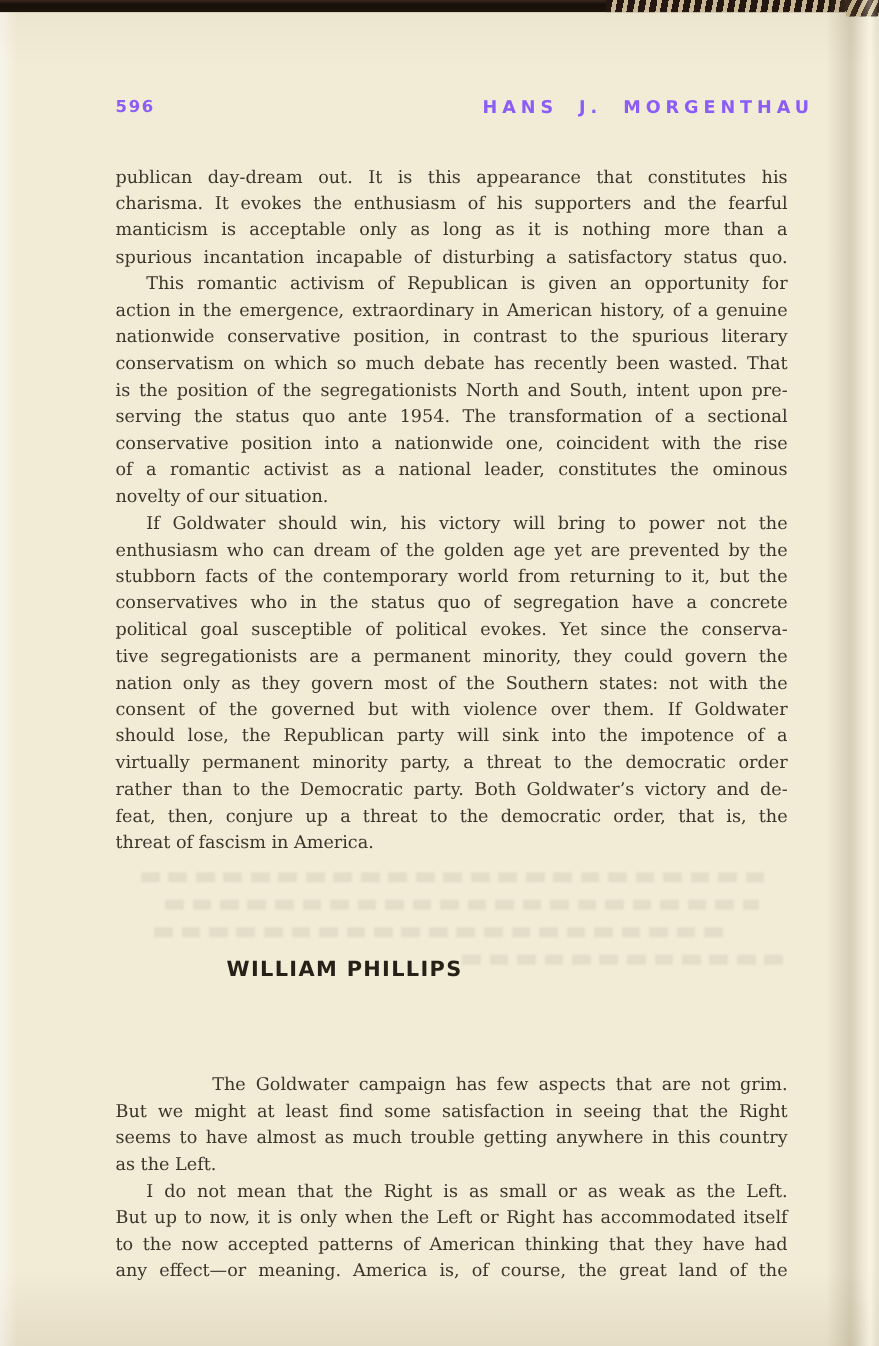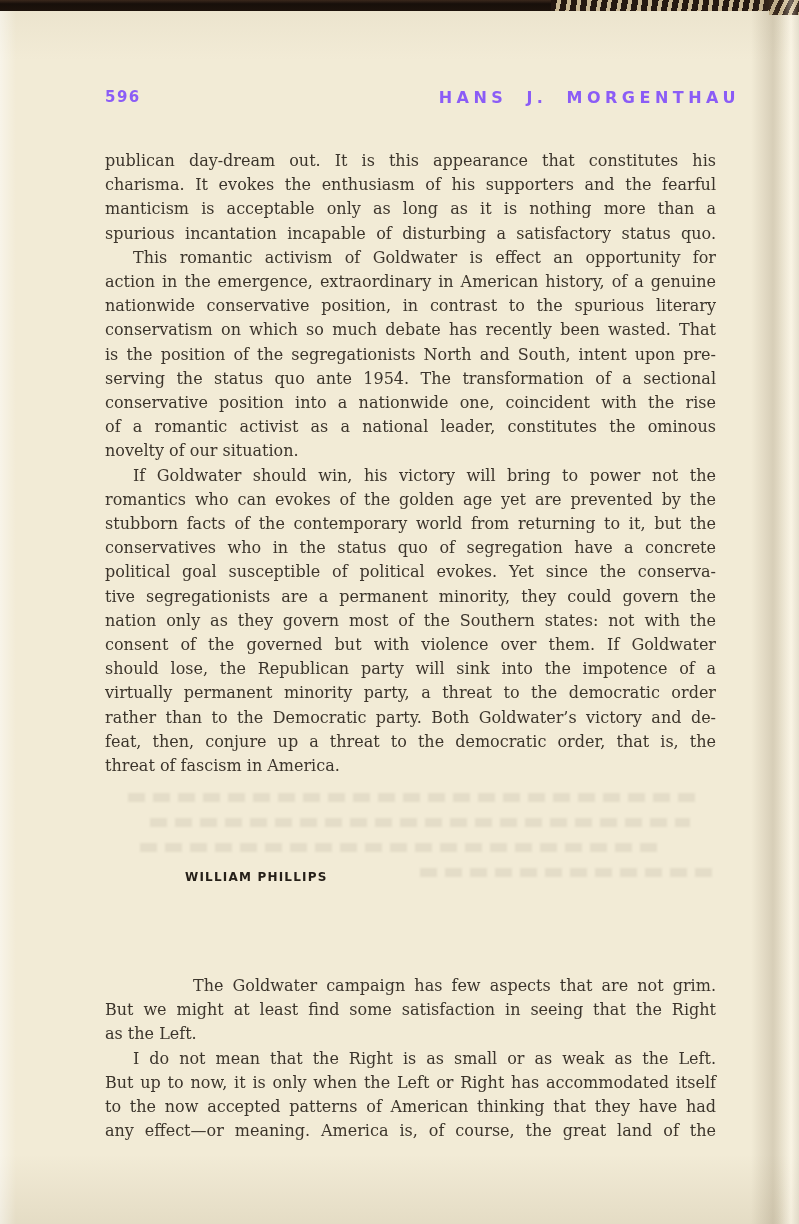--- a/index.html
+++ b/index.html
@@ -67,25 +67,25 @@
   #morgenthau-block { top: 133px; margin-top: 16px; }
   #phillips-block  { top: 926px; margin-top: 48px; }
 
   .line { text-align: justify; text-align-last: justify; }
   .line.endline { text-align-last: left; }
   .line.indent { text-indent: 28px; }
   .line.deep-indent { text-indent: 88px; }
 
   .section-heading {
     position: absolute;
-    left: 185px; top: 870px;
+    left: 206px; top: 870px;
     margin: 0;
     font-family: "DejaVu Sans", sans-serif;
     font-weight: bold;
-    font-size: 12px;
+    font-size: 19px;
     letter-spacing: 1.2px;
     color: #262019;
   }
 
   
   .bleed {
     position: absolute; left: 118px; width: 590px; height: 9px;
     filter: blur(1.2px); opacity: 0.55;
     background: repeating-linear-gradient(90deg,
       rgba(125,114,96,0.22) 0px, rgba(125,114,96,0.22) 17px,
@@ -112,33 +112,33 @@
 </div>
 
 <div class="text-block" id="morgenthau-block">
     <div>
       <div class="line">publican day-dream out. It is this appearance that constitutes his</div>
       <div class="line">charisma. It evokes the enthusiasm of his supporters and the fearful</div>
       <div class="line">manticism is acceptable only as long as it is nothing more than a</div>
       <div class="line">spurious incantation incapable of disturbing a satisfactory status quo.</div>
     </div>
     <div>
-      <div class="line indent">This romantic activism of Goldwater is effect an opportunity for</div>
+      <div class="line indent">This romantic activism of Republican is given an opportunity for</div>
       <div class="line">action in the emergence, extraordinary in American history, of a genuine</div>
       <div class="line">nationwide conservative position, in contrast to the spurious literary</div>
       <div class="line">conservatism on which so much debate has recently been wasted. That</div>
       <div class="line">is the position of the segregationists North and South, intent upon pre-</div>
       <div class="line">serving the status quo ante 1954. The transformation of a sectional</div>
       <div class="line">conservative position into a nationwide one, coincident with the rise</div>
       <div class="line">of a romantic activist as a national leader, constitutes the ominous</div>
       <div class="line endline">novelty of our situation.</div>
     </div>
     <div>
       <div class="line indent">If Goldwater should win, his victory will bring to power not the</div>
-      <div class="line">romantics who can evokes of the golden age yet are prevented by the</div>
+      <div class="line">enthusiasm who can dream of the golden age yet are prevented by the</div>
       <div class="line">stubborn facts of the contemporary world from returning to it, but the</div>
       <div class="line">conservatives who in the status quo of segregation have a concrete</div>
       <div class="line">political goal susceptible of political evokes. Yet since the conserva-</div>
       <div class="line">tive segregationists are a permanent minority, they could govern the</div>
       <div class="line">nation only as they govern most of the Southern states: not with the</div>
       <div class="line">consent of the governed but with violence over them. If Goldwater</div>
       <div class="line">should lose, the Republican party will sink into the impotence of a</div>
       <div class="line">virtually permanent minority party, a threat to the democratic order</div>
       <div class="line">rather than to the Democratic party. Both Goldwater’s victory and de-</div>
       <div class="line">feat, then, conjure up a threat to the democratic order, that is, the</div>
@@ -150,20 +150,21 @@
 <div class="bleed b2"></div>
 <div class="bleed b3"></div>
 <div class="bleed b4"></div>
 
 <h2 class="section-heading">WILLIAM PHILLIPS</h2>
 
 <div class="text-block" id="phillips-block">
     <div>
       <div class="line deep-indent">The Goldwater campaign has few aspects that are not grim.</div>
       <div class="line">But we might at least find some satisfaction in seeing that the Right</div>
+      <div class="line">seems to have almost as much trouble getting anywhere in this country</div>
       <div class="line endline">as the Left.</div>
     </div>
     <div>
       <div class="line indent">I do not mean that the Right is as small or as weak as the Left.</div>
       <div class="line">But up to now, it is only when the Left or Right has accommodated itself</div>
       <div class="line">to the now accepted patterns of American thinking that they have had</div>
       <div class="line">any effect—or meaning. America is, of course, the great land of the</div>
     </div>
   </div>
 

